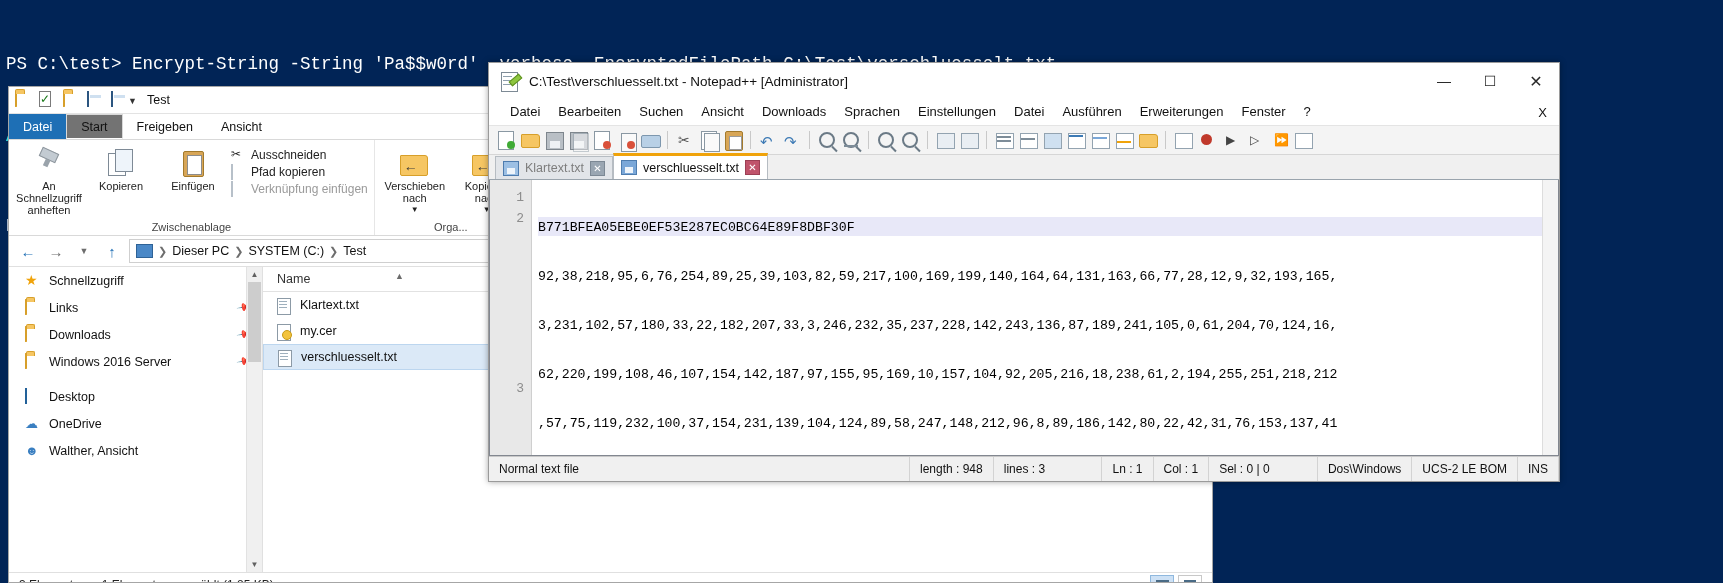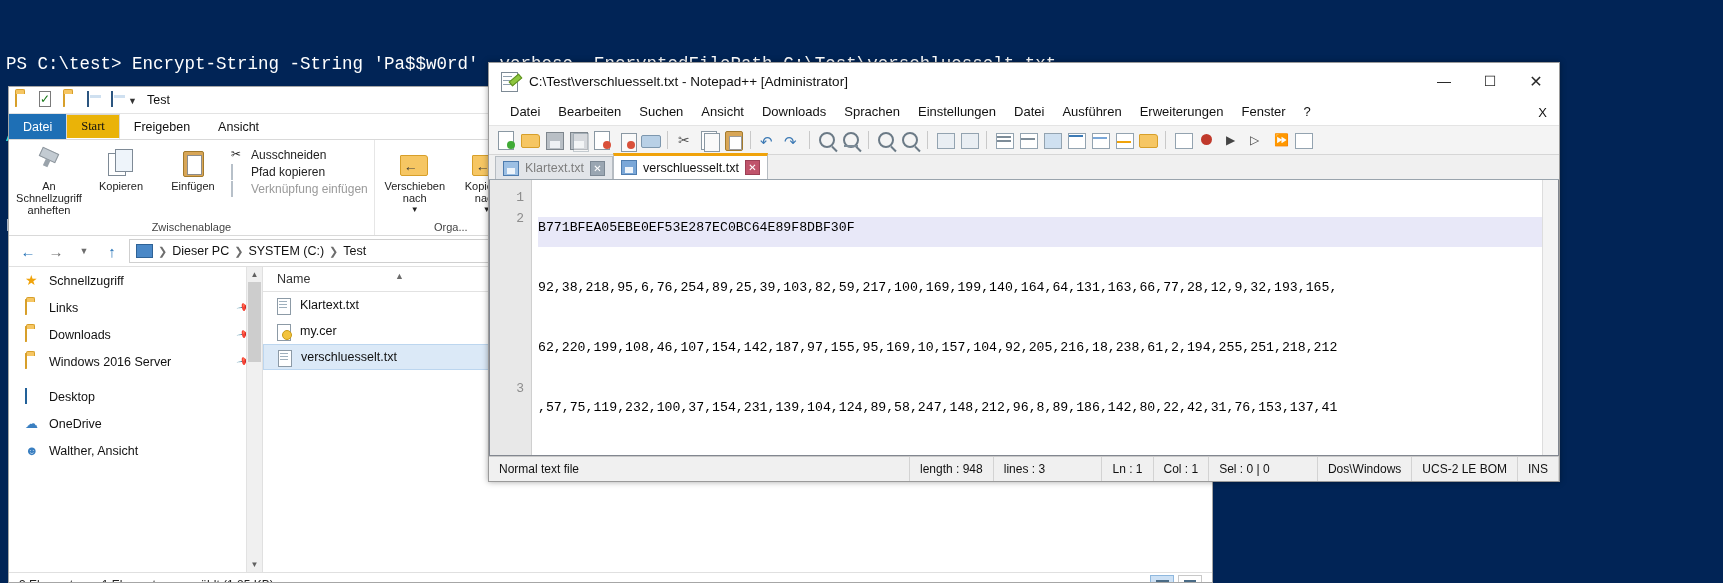--- a/index.html
+++ b/index.html
@@ -58,21 +58,21 @@
   .win-ico:after{content:"";position:absolute;left:3px;top:3px;width:11px;height:3px;background:#cfe0f0;}
   .drop-caret{font-size:9px;color:#333;}
   .qat-label{font-size:12.5px;color:#111;margin-left:4px;}
 
   
   #exp-tabs{height:25px;background:#ffffff;display:flex;align-items:stretch;border-bottom:1px solid #d9d9d9;}
   .exp-tab{
     padding:0 14px;display:flex;align-items:center;font-size:12.5px;color:#111;cursor:default;
   }
   .exp-tab.file{background:#1e6fb5;color:#fff;font-weight:normal;}
-  .exp-tab.active{background:#eab308;border-left:1px solid #d9d9d9;border-right:1px solid #d9d9d9;border-top:1px solid #d9d9d9;border-bottom:1px solid #fff;position:relative;top:0;font-family:Liberation Serif, serif;}
+  .exp-tab.active{background:#737373;border-left:1px solid #d9d9d9;border-right:1px solid #d9d9d9;border-top:1px solid #d9d9d9;border-bottom:1px solid #fff;position:relative;top:0;}
 
   
   #exp-ribbon{
     height:95px;background:#ffffff;border-bottom:1px solid #d9d9d9;
     display:flex;position:relative;
   }
   .ribbon-group{display:flex;flex-direction:column;justify-content:space-between;
     border-right:1px solid #e6e6e6;padding:4px 6px 0 6px;position:relative;}
   .ribbon-group .grp-title{font-size:11px;color:#444;text-align:center;padding-bottom:2px;}
   .ribbon-row{display:flex;align-items:flex-start;gap:4px;height:70px;}
@@ -236,21 +236,21 @@
     width:42px;background:#e8e8e8;border-right:1px solid #cfcfcf;
     font-family:"Liberation Mono","DejaVu Sans Mono",monospace;font-size:13px;color:#8d8d8d;
     text-align:right;padding:7px 7px 0 0;box-sizing:border-box;
   }
   .gl{height:21.2px;line-height:21.2px;}
   #npp-text{
     flex:1;padding:7px 0 0 6px;box-sizing:border-box;
     font-family:"Liberation Mono","DejaVu Sans Mono",monospace;
     font-size:13.2px;color:#000;white-space:pre;overflow:hidden;
   }
-  .tl{height:30px;line-height:21.2px;}
+  .tl{height:19px;line-height:21.2px;}
   .tl.cur{background:#e8e8f8;}
   #npp-vscroll{position:absolute;right:0;top:0;width:15px;height:100%;background:#f4f4f4;border-left:1px solid #ddd;}
 
   #npp-status{
     height:24px;flex:0 0 24px;background:#f0f0f0;border-top:1px solid #c8c8c8;
     display:flex;align-items:center;font-size:12px;color:#111;
   }
   .st{padding:0 10px;height:24px;line-height:24px;border-right:1px solid #d3d3d3;white-space:nowrap;}
   .st.first{width:400px;}
   .st.grow{flex:1;}
@@ -632,20 +632,21 @@
       <div class="gl">&nbsp;</div>
       <div class="gl">&nbsp;</div>
       <div class="gl">&nbsp;</div>
       <div class="gl">&nbsp;</div>
       <div class="gl">&nbsp;</div>
       <div class="gl">3</div>
     </div>
     <div id="npp-text">
       <div class="tl cur">B771BFEA05EBE0EF53E287EC0BC64E89F8DBF30F</div>
       <div class="tl">92,38,218,95,6,76,254,89,25,39,103,82,59,217,100,169,199,140,164,64,131,163,66,77,28,12,9,32,193,165,</div>
+      <div class="tl">3,231,102,57,180,33,22,182,207,33,3,246,232,35,237,228,142,243,136,87,189,241,105,0,61,204,70,124,16,</div>
       <div class="tl">62,220,199,108,46,107,154,142,187,97,155,95,169,10,157,104,92,205,216,18,238,61,2,194,255,251,218,212</div>
       <div class="tl">,57,75,119,232,100,37,154,231,139,104,124,89,58,247,148,212,96,8,89,186,142,80,22,42,31,76,153,137,41</div>
       
       
       
       
       
     </div>
     <div id="npp-vscroll"></div>
   </div>

